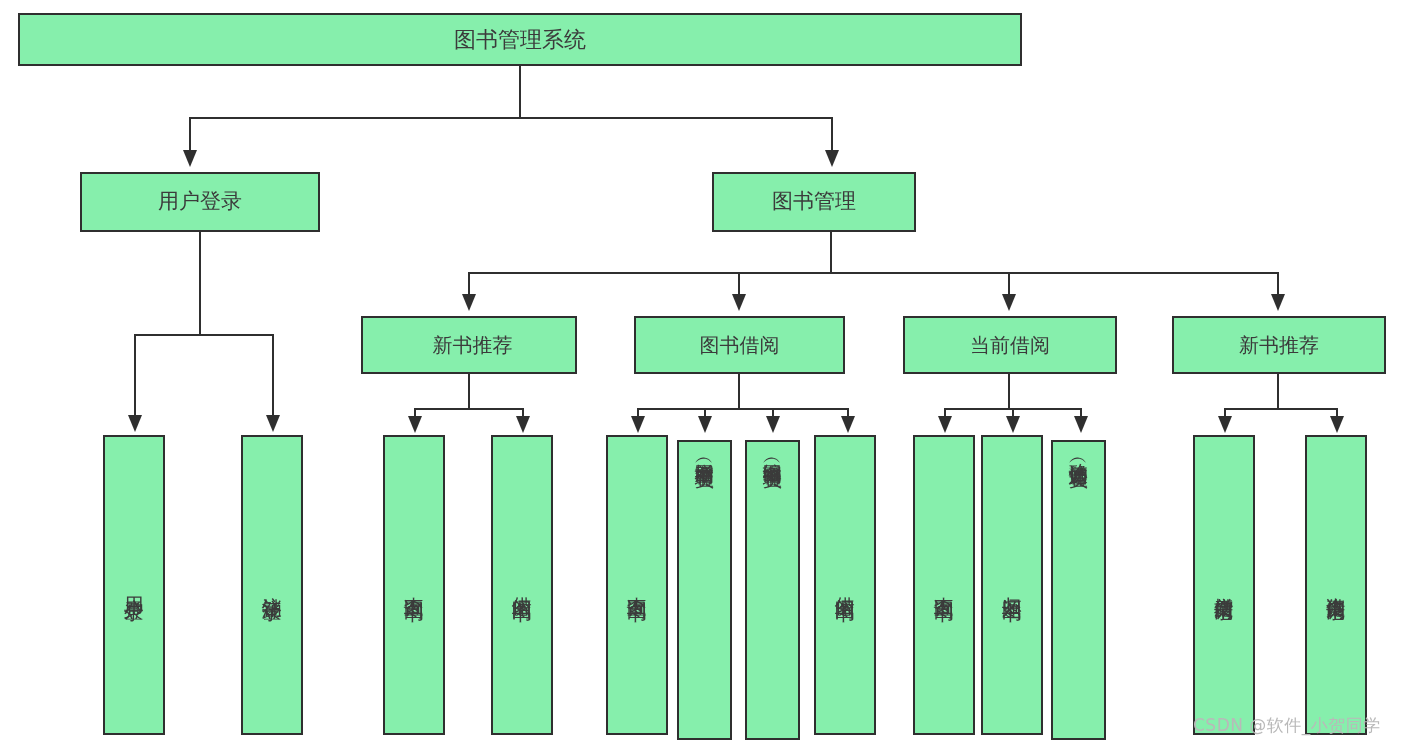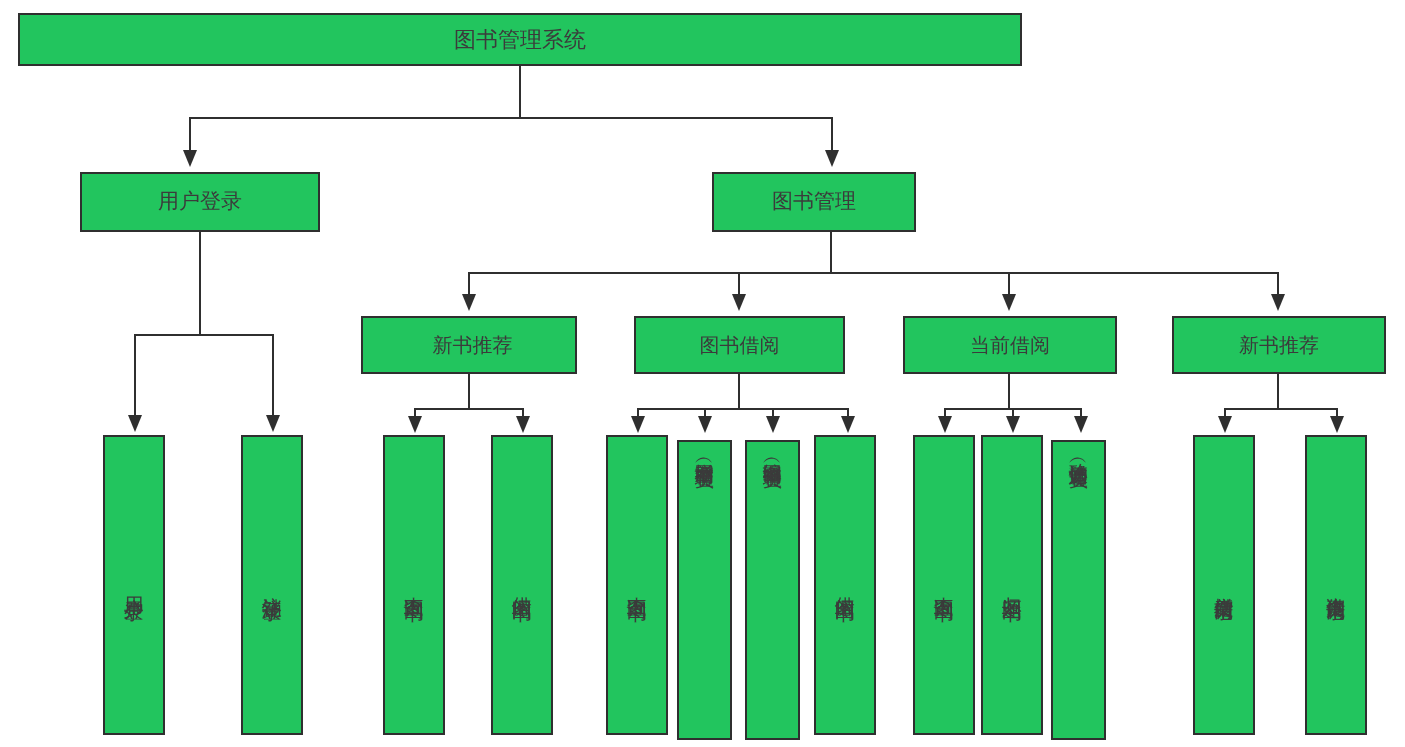--- a/index.html
+++ b/index.html
@@ -13,21 +13,21 @@
     width:1405px;
     height:747px;
     background:#ffffff;
     overflow:hidden;
   }
   
   .box{
     position:absolute;
     box-sizing:border-box;
     border:2px solid #2f2f2f;
-    background:#22c55e;
+    background:#86efac;
     display:flex;
     align-items:center;
     justify-content:center;
     text-align:center;
     color:#3b3b3b;
     line-height:1.32;
   }
   .box.root{font-size:22px;}
   .box.lvl1{font-size:21px;}
   .box.lvl2{font-size:20px;}
@@ -191,14 +191,15 @@
     <span class="vtxt">确认归还（管理员）</span>
   </div>
 
   <div class="box leaf tall" style="left:1193px;top:435px;width:62px;height:300px;">
     <span class="vtxt">新增借阅记录</span>
   </div>
   <div class="box leaf tall" style="left:1305px;top:435px;width:62px;height:300px;">
     <span class="vtxt">查询借阅记录</span>
   </div>
 
+  <div class="watermark" style="left:1193px;top:714px;">CSDN @软件_小贺同学</div>
 
 </div>
 
 </body></html>

